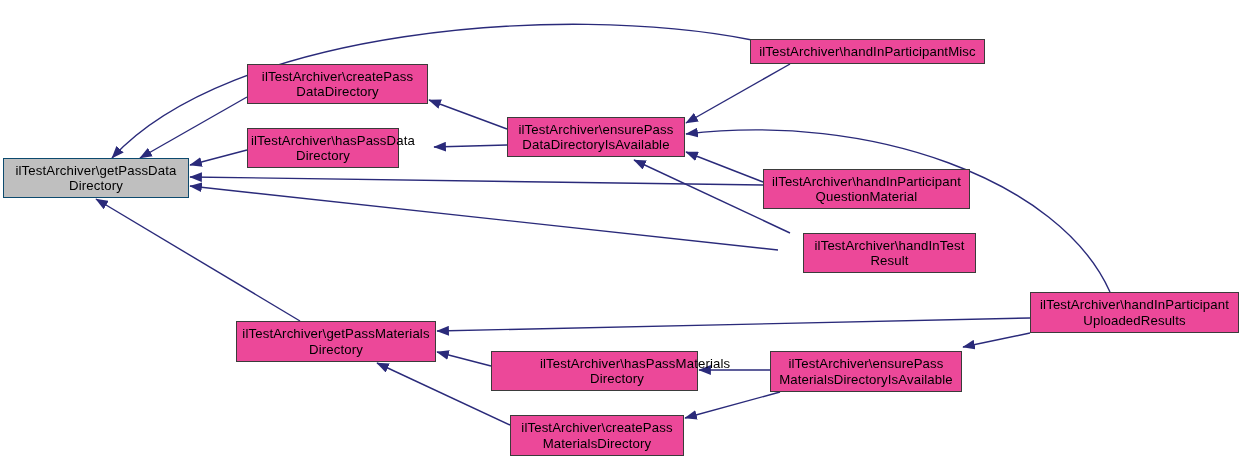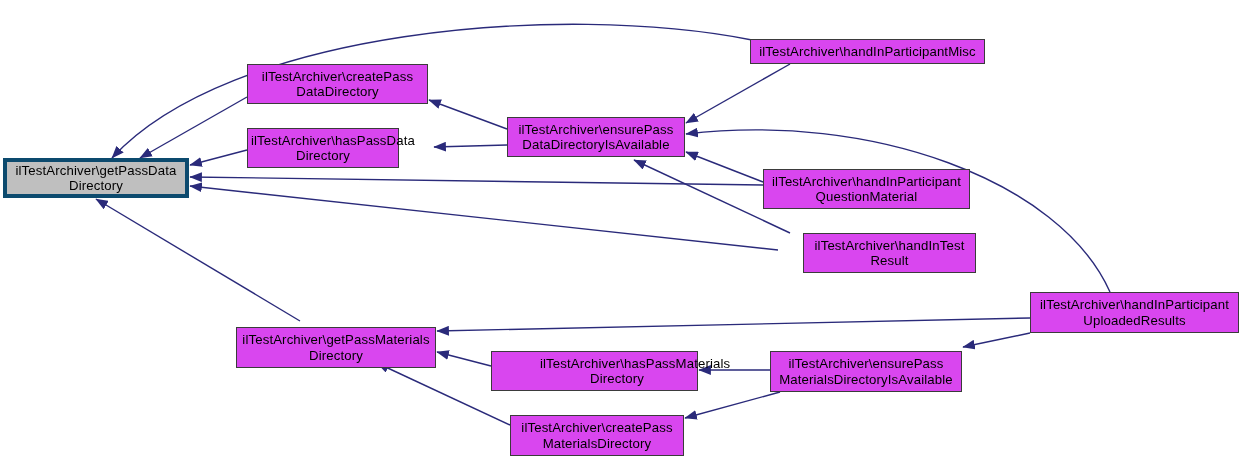--- a/index.html
+++ b/index.html
@@ -21,36 +21,36 @@
     position: absolute;
     left: 0;
     top: 0;
     width: 1244px;
     height: 463px;
   }
   .node {
     position: absolute;
     box-sizing: border-box;
     border: 1px solid #3b3b3b;
-    background: #d946ef;
+    background: #ec4899;
     display: flex;
     align-items: center;
     justify-content: center;
     text-align: center;
     font-size: 13.2px;
     line-height: 15.5px;
     color: #000000;
     letter-spacing: 0.01em;
     z-index: 3;
     white-space: pre-line;
     padding: 0 3px;
   }
   .node.current {
     background: #bfbfbf;
-    border: 4px solid #0c4a6e;
+    border: 1px solid #0c4a6e;
   }
   .node-label {
     display: block;
     width: 100%;
   }
 </style>
 </head>
 <body>
 
 <div id="graph-canvas">
@@ -92,21 +92,21 @@
 Directory</span></div>
       <div class="node" style="left: 507px; top: 117px; width: 178px; height: 40px;"><span class="node-label">ilTestArchiver\ensurePass
 DataDirectoryIsAvailable</span></div>
       <div class="node" style="left: 750px; top: 39px; width: 235px; height: 25px;"><span class="node-label">ilTestArchiver\handInParticipantMisc</span></div>
       <div class="node" style="left: 763px; top: 169px; width: 207px; height: 40px;"><span class="node-label">ilTestArchiver\handInParticipant
 QuestionMaterial</span></div>
       <div class="node" style="left: 778px; top: 233px; width: 173px; height: 40px; margin-left: 25px;"><span class="node-label">ilTestArchiver\handInTest
 Result</span></div>
       <div class="node" style="left: 1030px; top: 292px; width: 209px; height: 41px;"><span class="node-label">ilTestArchiver\handInParticipant
 UploadedResults</span></div>
-      <div class="node" style="left: 236px; top: 321px; width: 200px; height: 41px; margin-top: 6px;"><span class="node-label">ilTestArchiver\getPassMaterials
+      <div class="node" style="left: 236px; top: 321px; width: 200px; height: 41px;"><span class="node-label">ilTestArchiver\getPassMaterials
 Directory</span></div>
       <div class="node" style="left: 491px; top: 351px; width: 207px; height: 40px; padding-left: 48px;"><span class="node-label">ilTestArchiver\hasPassMaterials
 Directory</span></div>
       <div class="node" style="left: 770px; top: 351px; width: 192px; height: 41px;"><span class="node-label">ilTestArchiver\ensurePass
 MaterialsDirectoryIsAvailable</span></div>
       <div class="node" style="left: 510px; top: 415px; width: 174px; height: 41px;"><span class="node-label">ilTestArchiver\createPass
 MaterialsDirectory</span></div>
     </div>
 
 </div>

